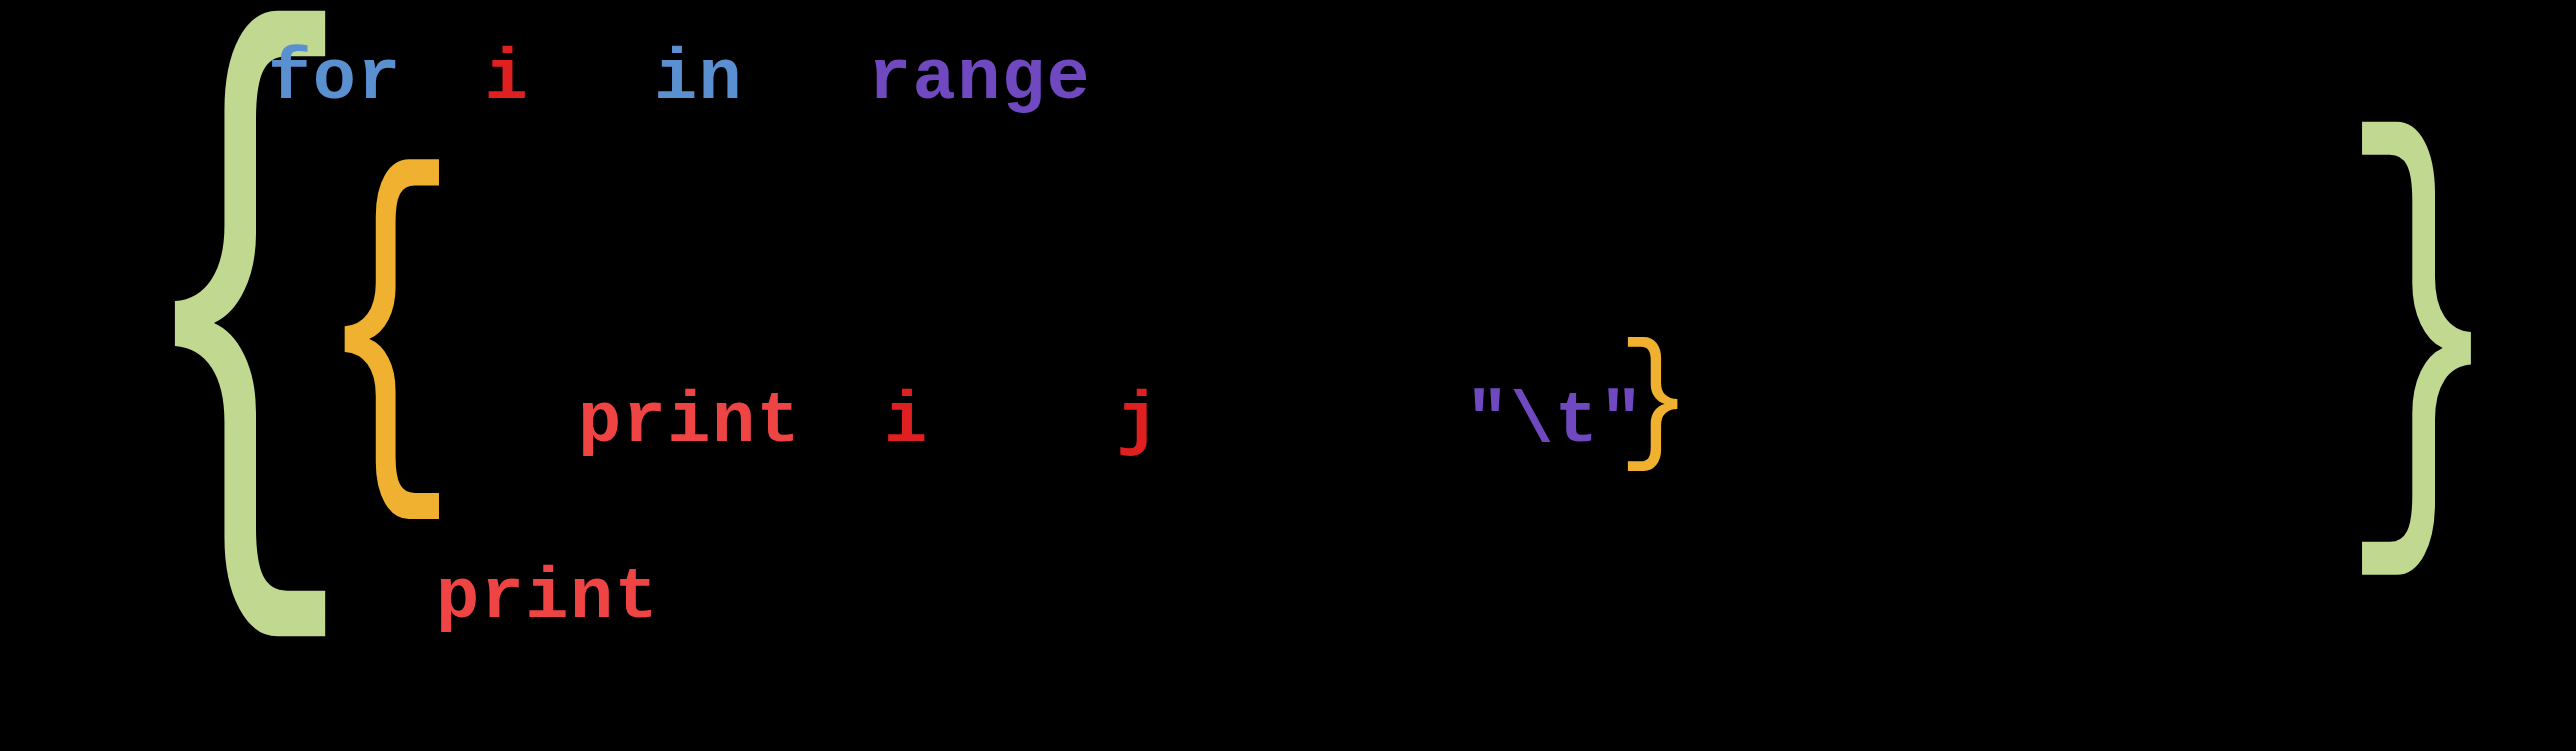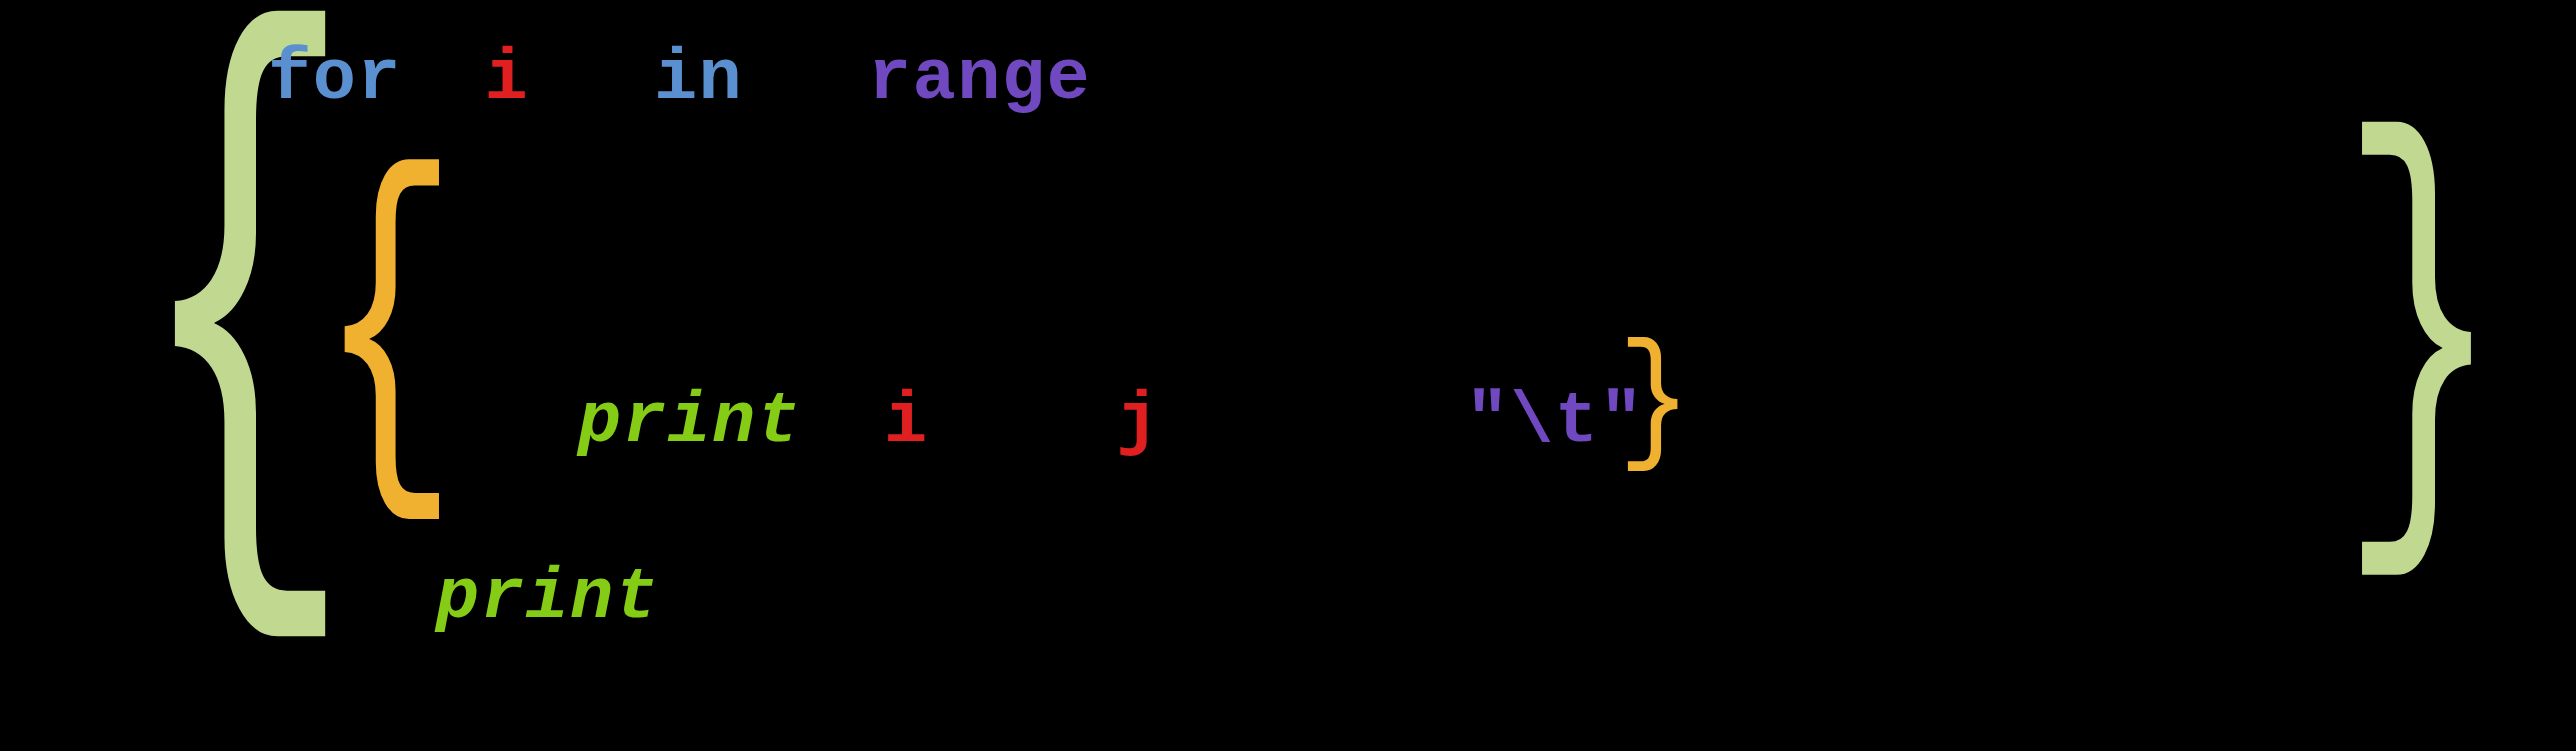--- a/index.html
+++ b/index.html
@@ -63,21 +63,21 @@
       white-space: nowrap;
       letter-spacing: 0.02em;
     }
     .line1 { left: 268px; top: 38px; }
     .line2 { left: 436px; top: 210px; }
     .line3 { left: 578px; top: 381px; }
     .line4 { left: 436px; top: 557px; }
     .kw-for { color: #5a8fd0; }
     .kw-in { color: #5a8fd0; }
     .kw-range { color: #7048c0; }
-    .kw-print { color: #84cc16; font-style: italic; }
+    .kw-print { color: #ef4444; }
     .var-i { color: #e02020; }
     .var-j { color: #e02020; }
     .str { color: #7048c0; }
     .token { display: inline-block; }
     .sp-sm { display: inline-block; width: 38px; }
     .sp-md { display: inline-block; width: 80px; }
     .sp-lg { display: inline-block; width: 143px; }
     .sp-xl { display: inline-block; width: 260px; }
   </style>
 </head>

